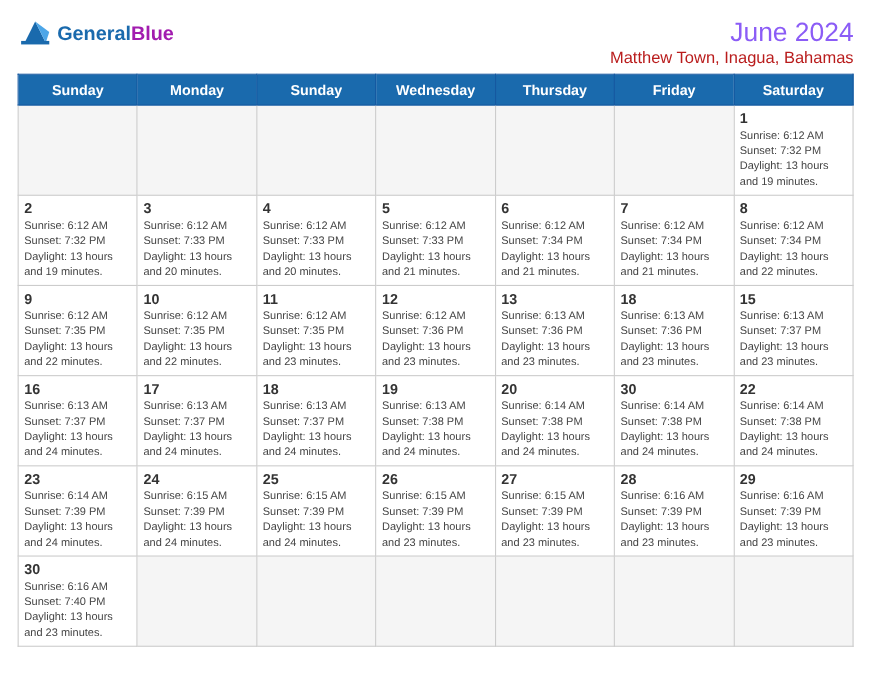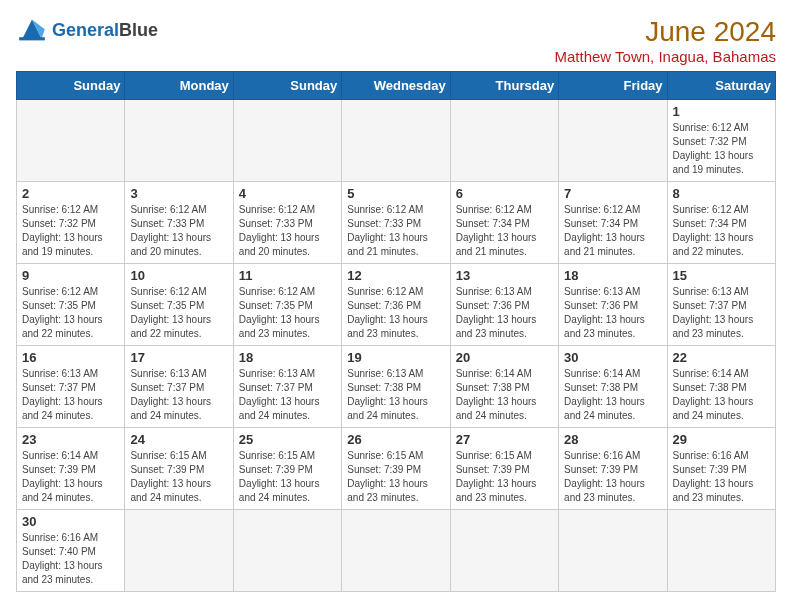--- a/index.html
+++ b/index.html
@@ -31,40 +31,40 @@
       font-weight: bold;
     }
     .logo-icon {
       width: 32px;
       height: 28px;
     }
     .title-block {
       text-align: right;
     }
     .month-title {
-      font-size: 28px;
-      color: #a16207;
+      font-size: 24px;
+      color: #8b5cf6;
       font-weight: normal;
     }
     .subtitle {
       font-size: 15px;
       color: #b91c1c;
     }
     .calendar {
       width: 100%;
       border-collapse: collapse;
       border: 1px solid #ccc;
     }
     .calendar th {
       background: #1a6aad;
       color: #fff;
       font-size: 13px;
       font-weight: bold;
       padding: 6px 4px;
-      text-align: right;
+      text-align: center;
       border: 1px solid #1558a0;
     }
     .calendar td {
       border: 1px solid #ccc;
       vertical-align: top;
       padding: 4px 5px;
       font-size: 10.5px;
       color: #333;
       width: calc(100%/7);
       min-height: 70px;
@@ -91,21 +91,21 @@
 
 <div class="header-area">
   <div class="logo">
     <svg class="logo-icon" viewBox="0 0 40 34" xmlns="http://www.w3.org/2000/svg">
       <rect x="0" y="0" width="40" height="34" rx="3" fill="#fff"></rect>
       <polygon points="8,28 20,4 32,28" fill="#1a6aad"></polygon>
       <polygon points="20,4 32,28 36,16" fill="#4da6e8"></polygon>
       <rect x="4" y="26" width="32" height="4" fill="#1a6aad"></rect>
     </svg>
     <div>
-      <span class="logo-text"><span>General</span><span style="color:#404040;font-weight:bold;">Blue</span></span>
+      <span class="logo-text"><span>General</span><span style="color:#a21caf;font-weight:bold;">Blue</span></span>
     </div>
   </div>
   <div class="title-block">
     <div class="month-title">June 2024</div>
     <div class="subtitle">Matthew Town, Inagua, Bahamas</div>
   </div>
 </div>
 
 <table class="calendar">
   <thead>

